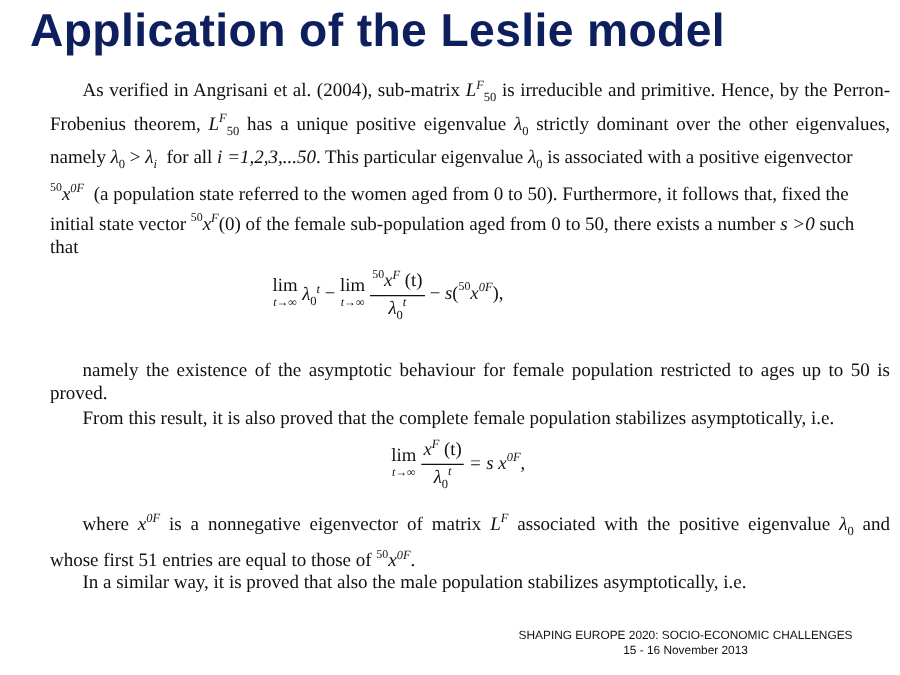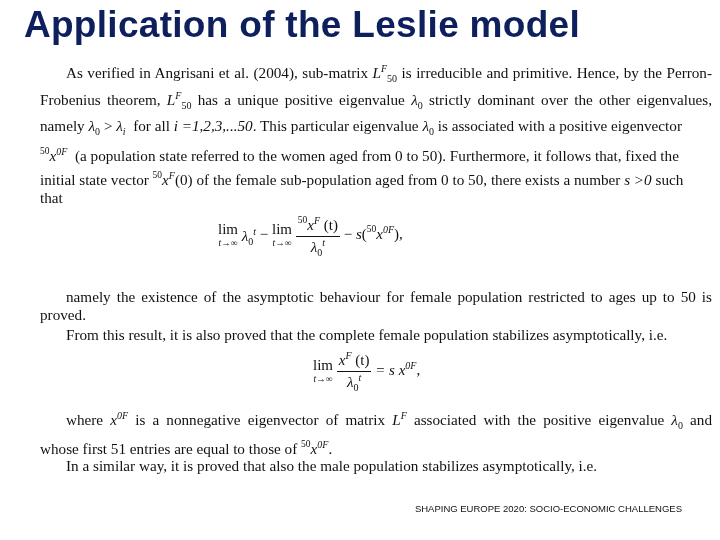--- a/index.html
+++ b/index.html
@@ -103,13 +103,14 @@
 </div>
 <div class="line" style="top:435px;">
   <span>whose first 51 entries are equal to those of</span>
   <span class="math"><span class="pre">50</span><i>x</i><sup><i>0F</i></sup></span><span>.</span>
 </div>
 <div class="line ind" style="top:457px;">In a similar way, it is proved that also the male population stabilizes asymptotically, i.e.</div>
 
 <div class="footer-left">The Leslie model and the population stability</div>
 <div class="footer-right">
   <div>SHAPING EUROPE 2020: SOCIO-ECONOMIC CHALLENGES</div>
+  <div>15 - 16 November 2013</div>
 </div>
 
 </body></html>

